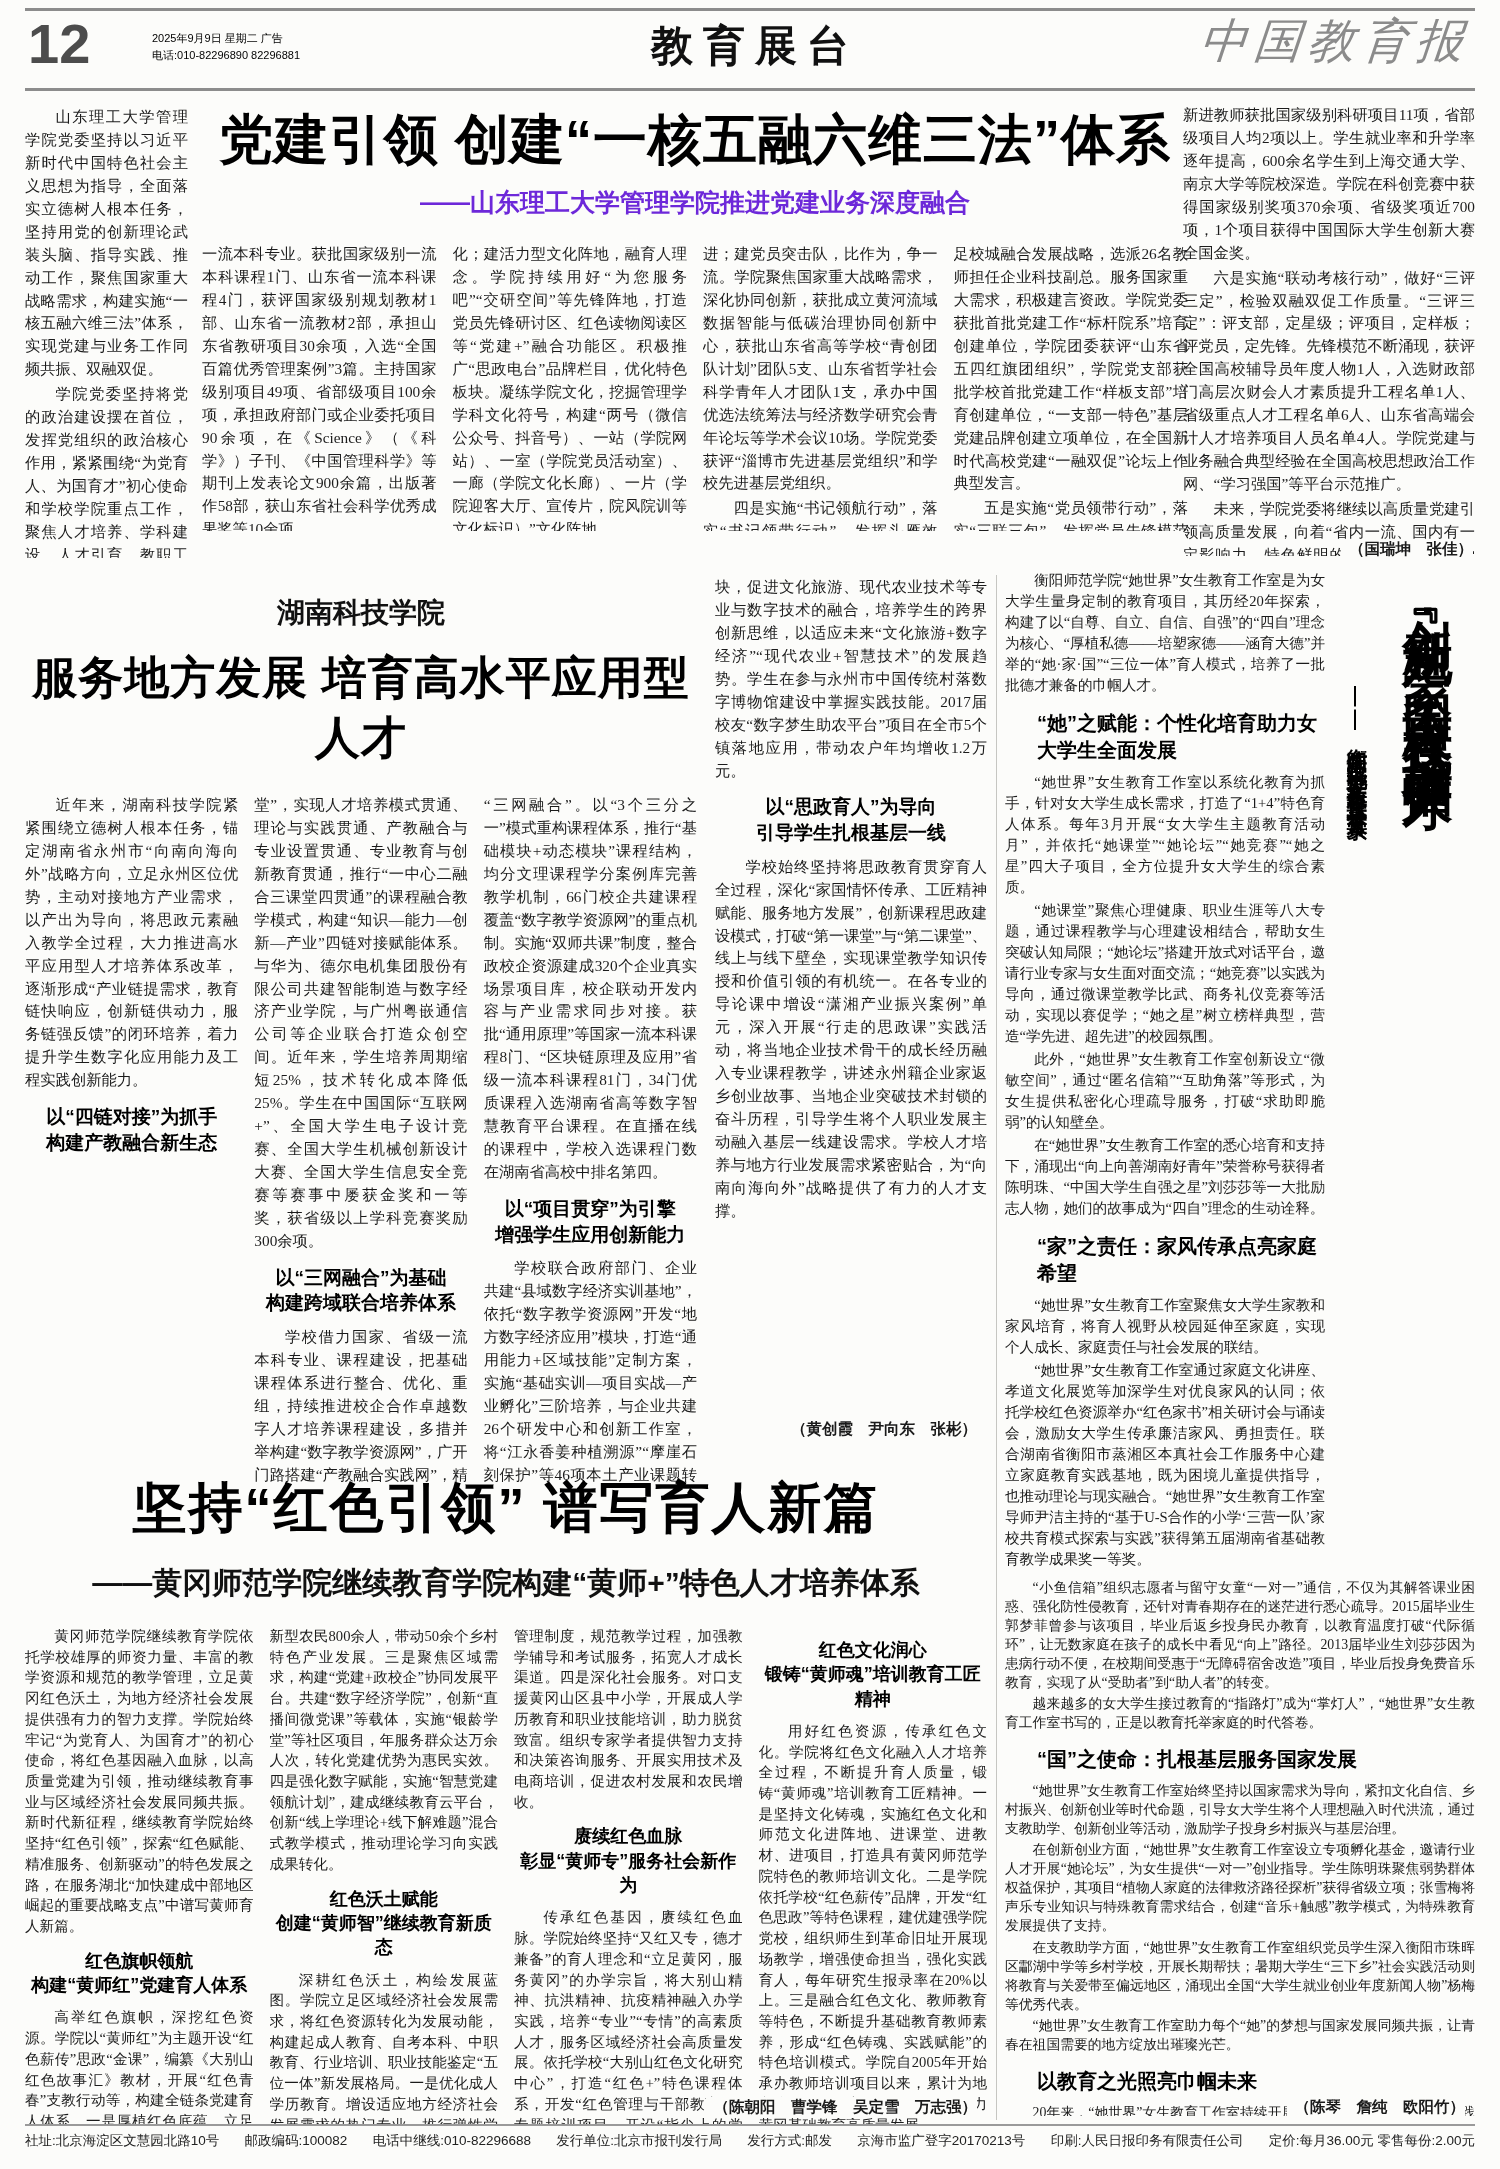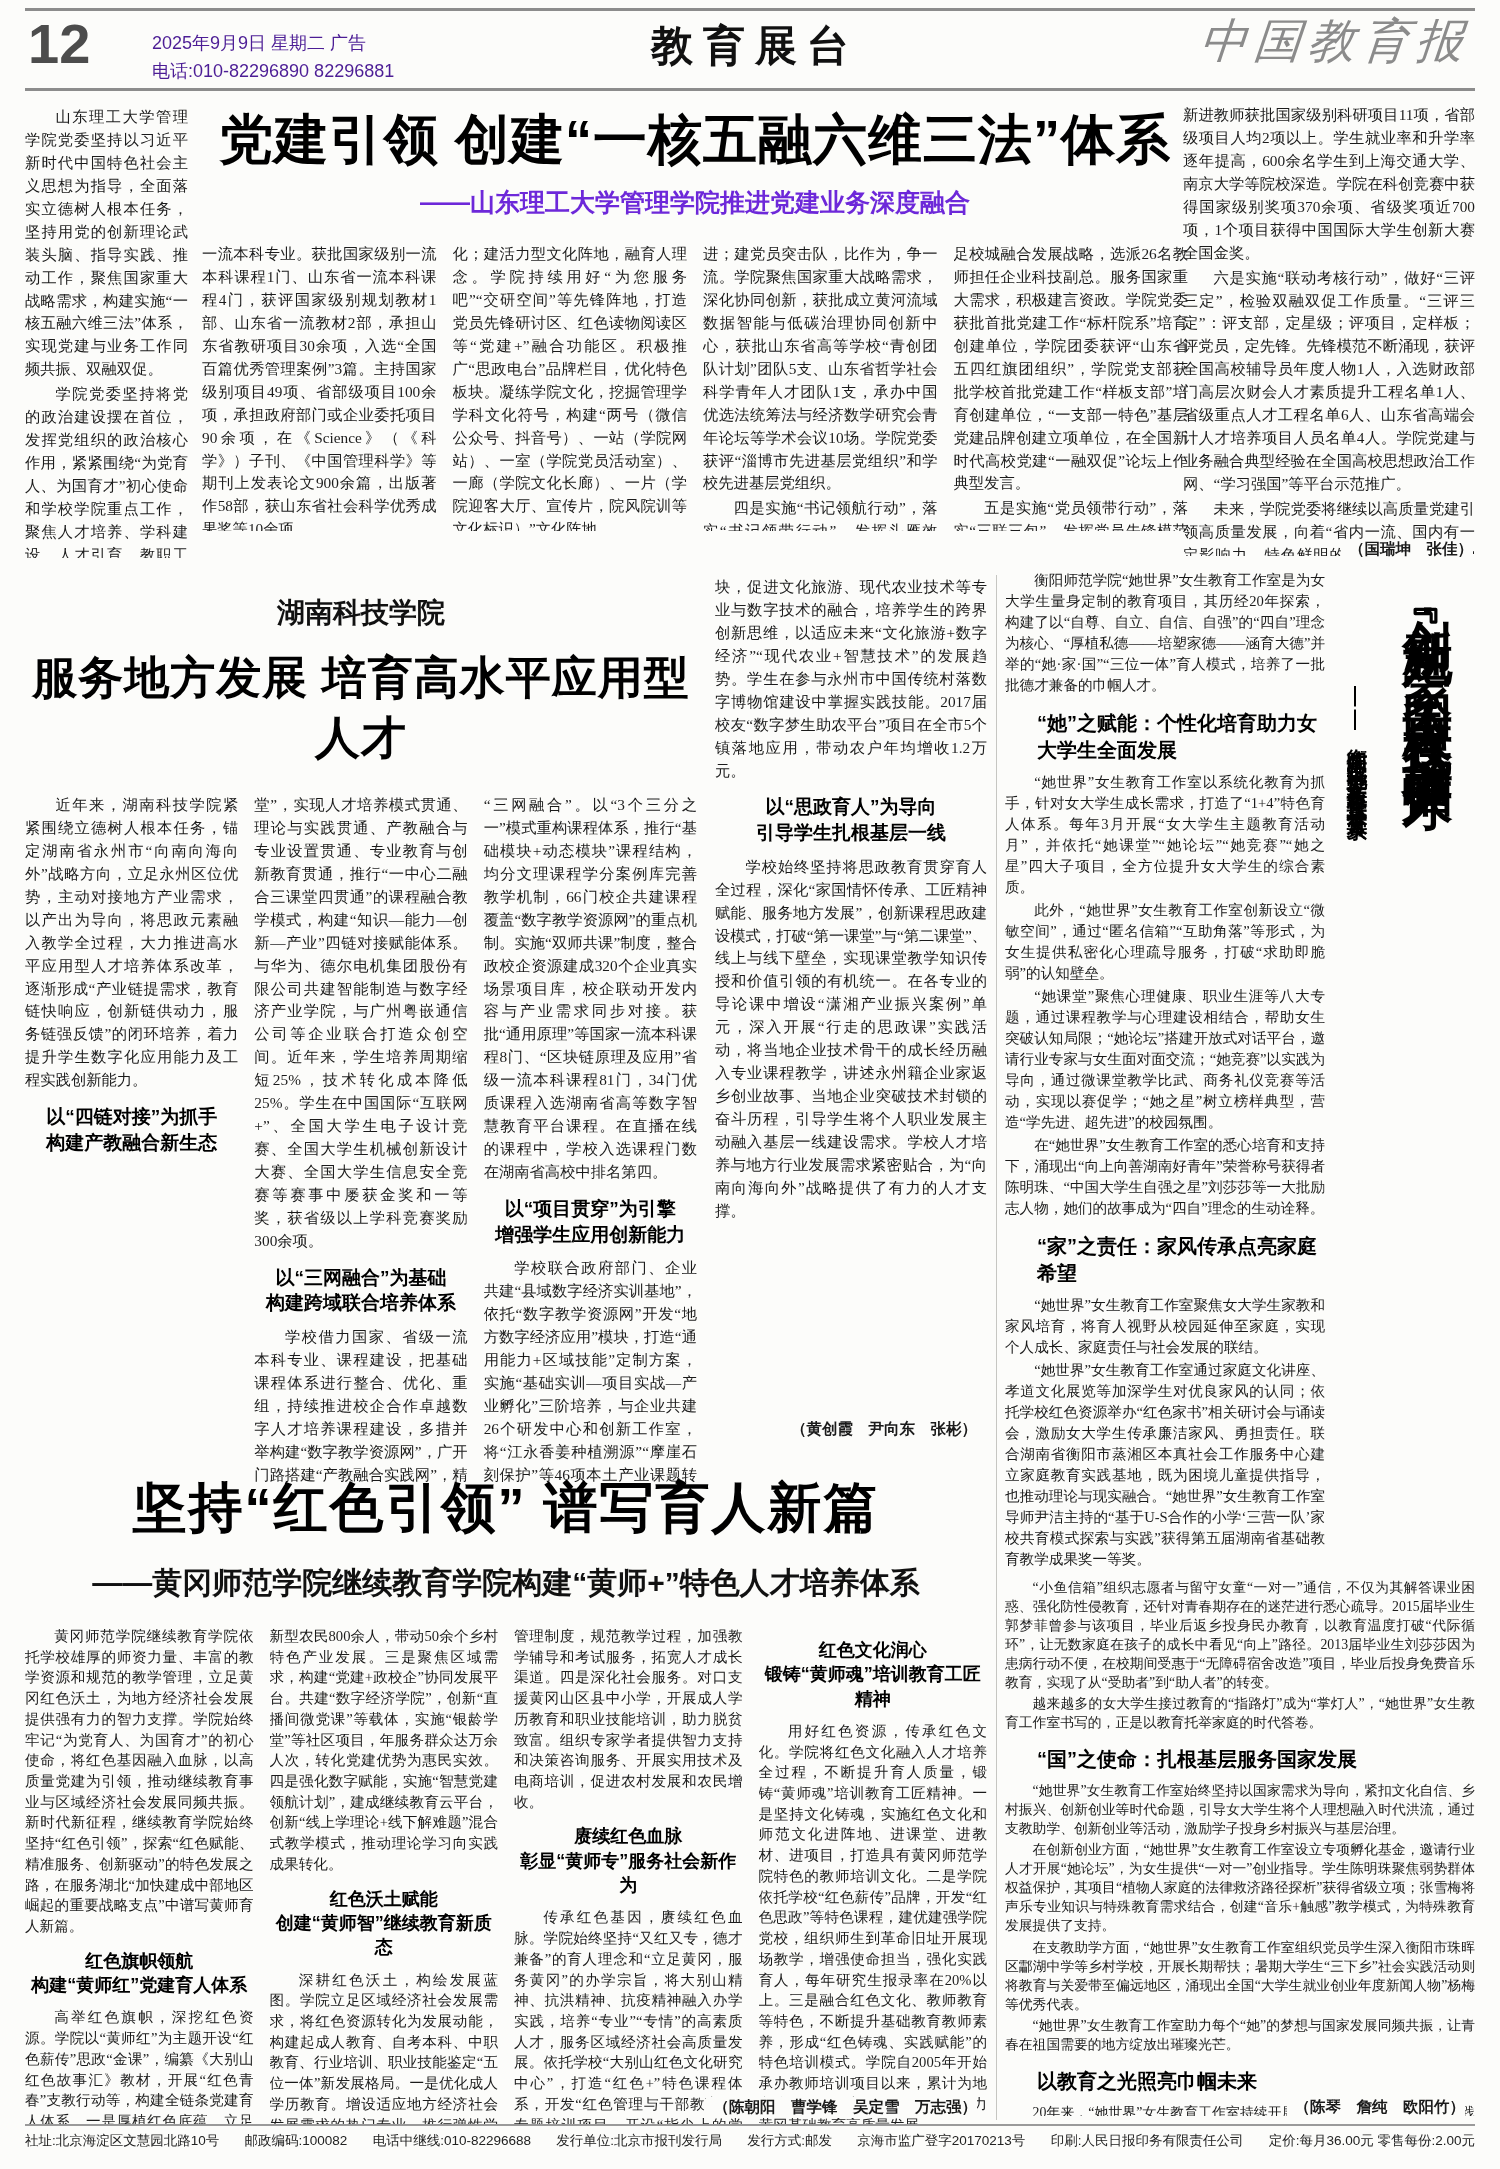--- a/index.html
+++ b/index.html
@@ -2,21 +2,21 @@
 <html><head>
 <meta charset="utf-8">
 <style>
   html,body{margin:0;padding:0;background:#e8e8e4;}
   .page{position:relative;width:1500px;height:2169px;background:#fcfcfa;margin:0 auto;
         font-family:"Liberation Serif",serif;color:#1b1b1b;overflow:hidden;}
   .rule{position:absolute;background:#8c8c8c;}
   
   .pagenum{position:absolute;left:28px;top:16px;font-family:"Liberation Sans",sans-serif;
            font-size:56px;font-weight:700;color:#4c4c4c;line-height:1;}
-  .dateblock{position:absolute;left:152px;top:30px;font-size:18px;color:#4c1d95;line-height:1.55;
+  .dateblock{position:absolute;left:152px;top:30px;font-size:11px;color:#000000;line-height:1.55;
              font-family:"Liberation Sans",sans-serif;}
   .section-title{position:absolute;left:555px;top:18px;width:400px;text-align:center;
                  font-family:"Liberation Sans",sans-serif;font-size:42px;font-weight:900;
                  letter-spacing:10px;color:#111;}
   .masthead{position:absolute;right:30px;top:10px;font-family:"DejaVu Serif",serif;
             font-size:47px;color:#8b8b8b;font-style:italic;letter-spacing:7px;
             transform:skewX(-5deg);}
   
   .cols p{margin:0 0 2px;text-align:justify;text-indent:2em;font-size:15.3px;line-height:1.5;}
   .cols p.noind{text-indent:0;}
@@ -161,22 +161,22 @@
     <div class="byline">（黄创霞　尹向东　张彬）</div>
   </div>
 
   <div id="a3">
     <div id="a3-vtitle">创新『她·家·国』育人模式  培养巾帼人才</div>
     <div id="a3-vsub">——衡阳师范学院『她世界』女生教育工作室二十年育人实录</div>
     <div id="a3-narrow" class="cols clip">
         <p>衡阳师范学院“她世界”女生教育工作室是为女大学生量身定制的教育项目，其历经20年探索，构建了以“自尊、自立、自信、自强”的“四自”理念为核心、“厚植私德——培塑家德——涵育大德”并举的“她·家·国”“三位一体”育人模式，培养了一批批德才兼备的巾帼人才。</p>
         <div class="a3head">“她”之赋能：个性化培育助力女大学生全面发展</div>
         <p>“她世界”女生教育工作室以系统化教育为抓手，针对女大学生成长需求，打造了“1+4”特色育人体系。每年3月开展“女大学生主题教育活动月”，并依托“她课堂”“她论坛”“她竞赛”“她之星”四大子项目，全方位提升女大学生的综合素质。</p>
+        <p>“她课堂”聚焦心理健康、职业生涯等八大专题，通过课程教学与心理建设相结合，帮助女生突破认知局限；“她论坛”搭建开放式对话平台，邀请行业专家与女生面对面交流；“她竞赛”以实践为导向，通过微课堂教学比武、商务礼仪竞赛等活动，实现以赛促学；“她之星”树立榜样典型，营造“学先进、超先进”的校园氛围。</p>
         <p>此外，“她世界”女生教育工作室创新设立“微敏空间”，通过“匿名信箱”“互助角落”等形式，为女生提供私密化心理疏导服务，打破“求助即脆弱”的认知壁垒。</p>
-        <p>“她课堂”聚焦心理健康、职业生涯等八大专题，通过课程教学与心理建设相结合，帮助女生突破认知局限；“她论坛”搭建开放式对话平台，邀请行业专家与女生面对面交流；“她竞赛”以实践为导向，通过微课堂教学比武、商务礼仪竞赛等活动，实现以赛促学；“她之星”树立榜样典型，营造“学先进、超先进”的校园氛围。</p>
         <p>在“她世界”女生教育工作室的悉心培育和支持下，涌现出“向上向善湖南好青年”荣誉称号获得者陈明珠、“中国大学生自强之星”刘莎莎等一大批励志人物，她们的故事成为“四自”理念的生动诠释。</p>
         <div class="a3head">“家”之责任：家风传承点亮家庭希望</div>
         <p>“她世界”女生教育工作室聚焦女大学生家教和家风培育，将育人视野从校园延伸至家庭，实现个人成长、家庭责任与社会发展的联结。</p>
         <p>“她世界”女生教育工作室通过家庭文化讲座、孝道文化展览等加深学生对优良家风的认同；依托学校红色资源举办“红色家书”相关研讨会与诵读会，激励女大学生传承廉洁家风、勇担责任。联合湖南省衡阳市蒸湘区本真社会工作服务中心建立家庭教育实践基地，既为困境儿童提供指导，也推动理论与现实融合。“她世界”女生教育工作室导师尹洁主持的“基于U-S合作的小学‘三营一队’家校共育模式探索与实践”获得第五届湖南省基础教育教学成果奖一等奖。</p>
       </div>
     <div id="a3-wide" class="cols clip">
         <p>“小鱼信箱”组织志愿者与留守女童“一对一”通信，不仅为其解答课业困惑、强化防性侵教育，还针对青春期存在的迷茫进行悉心疏导。2015届毕业生郭梦菲曾参与该项目，毕业后返乡投身民办教育，以教育温度打破“代际循环”，让无数家庭在孩子的成长中看见“向上”路径。2013届毕业生刘莎莎因为患病行动不便，在校期间受惠于“无障碍宿舍改造”项目，毕业后投身免费音乐教育，实现了从“受助者”到“助人者”的转变。</p>
         <p>越来越多的女大学生接过教育的“指路灯”成为“掌灯人”，“她世界”女生教育工作室书写的，正是以教育托举家庭的时代答卷。</p>
         <div class="a3head">“国”之使命：扎根基层服务国家发展</div>
         <p>“她世界”女生教育工作室始终坚持以国家需求为导向，紧扣文化自信、乡村振兴、创新创业等时代命题，引导女大学生将个人理想融入时代洪流，通过支教助学、创新创业等活动，激励学子投身乡村振兴与基层治理。</p>

